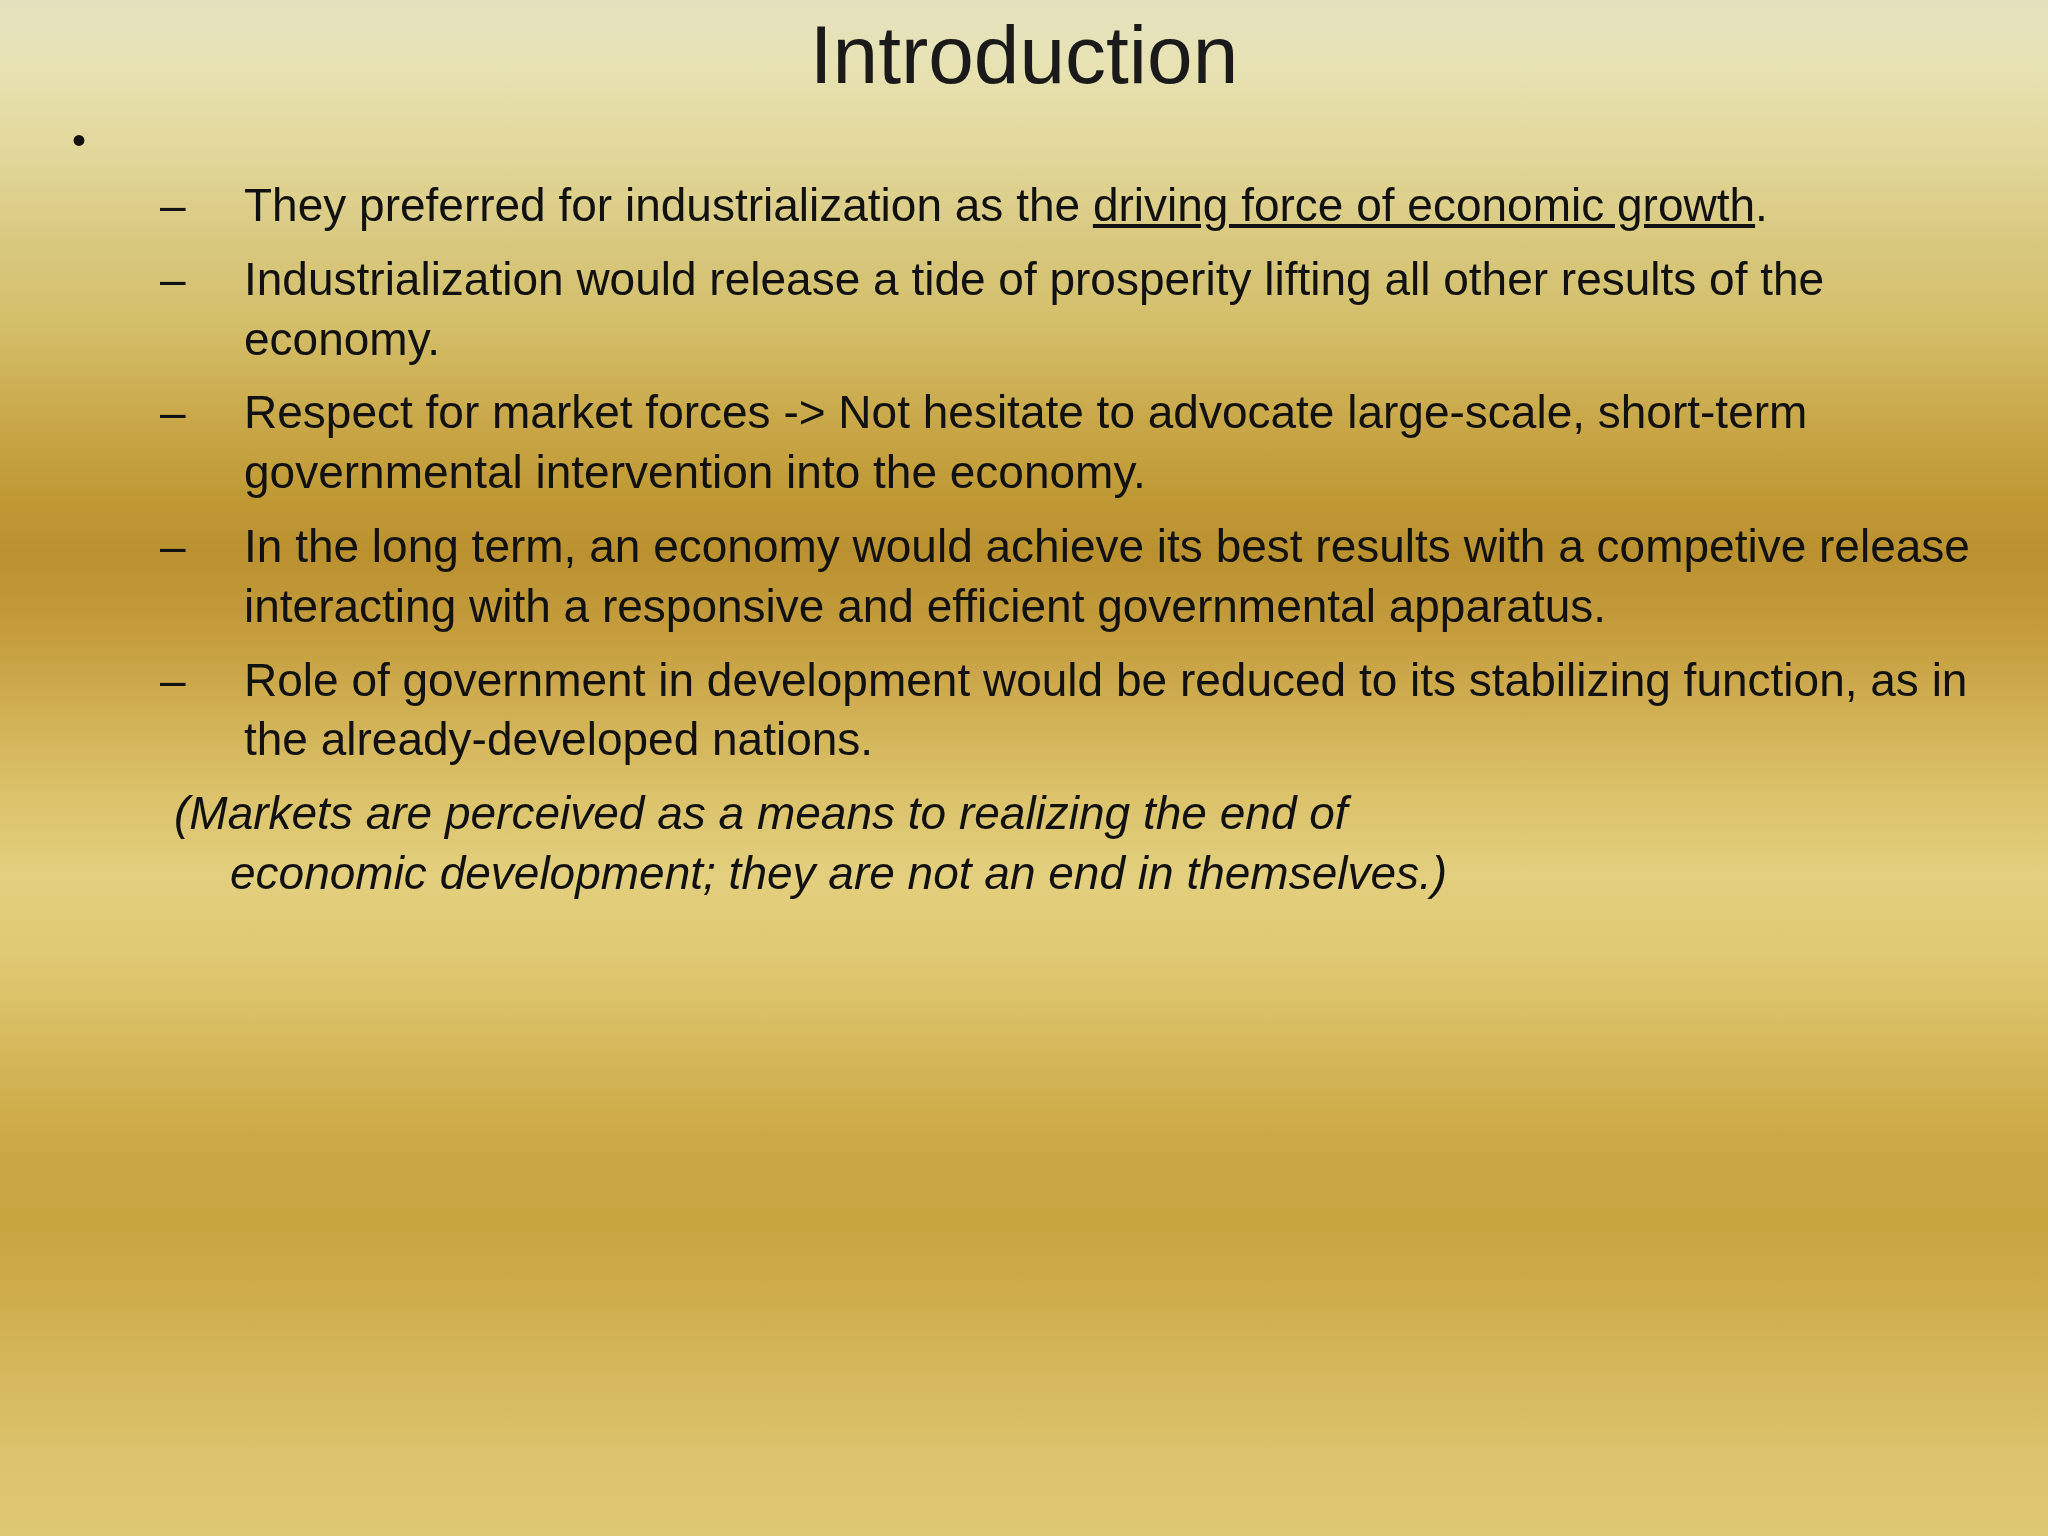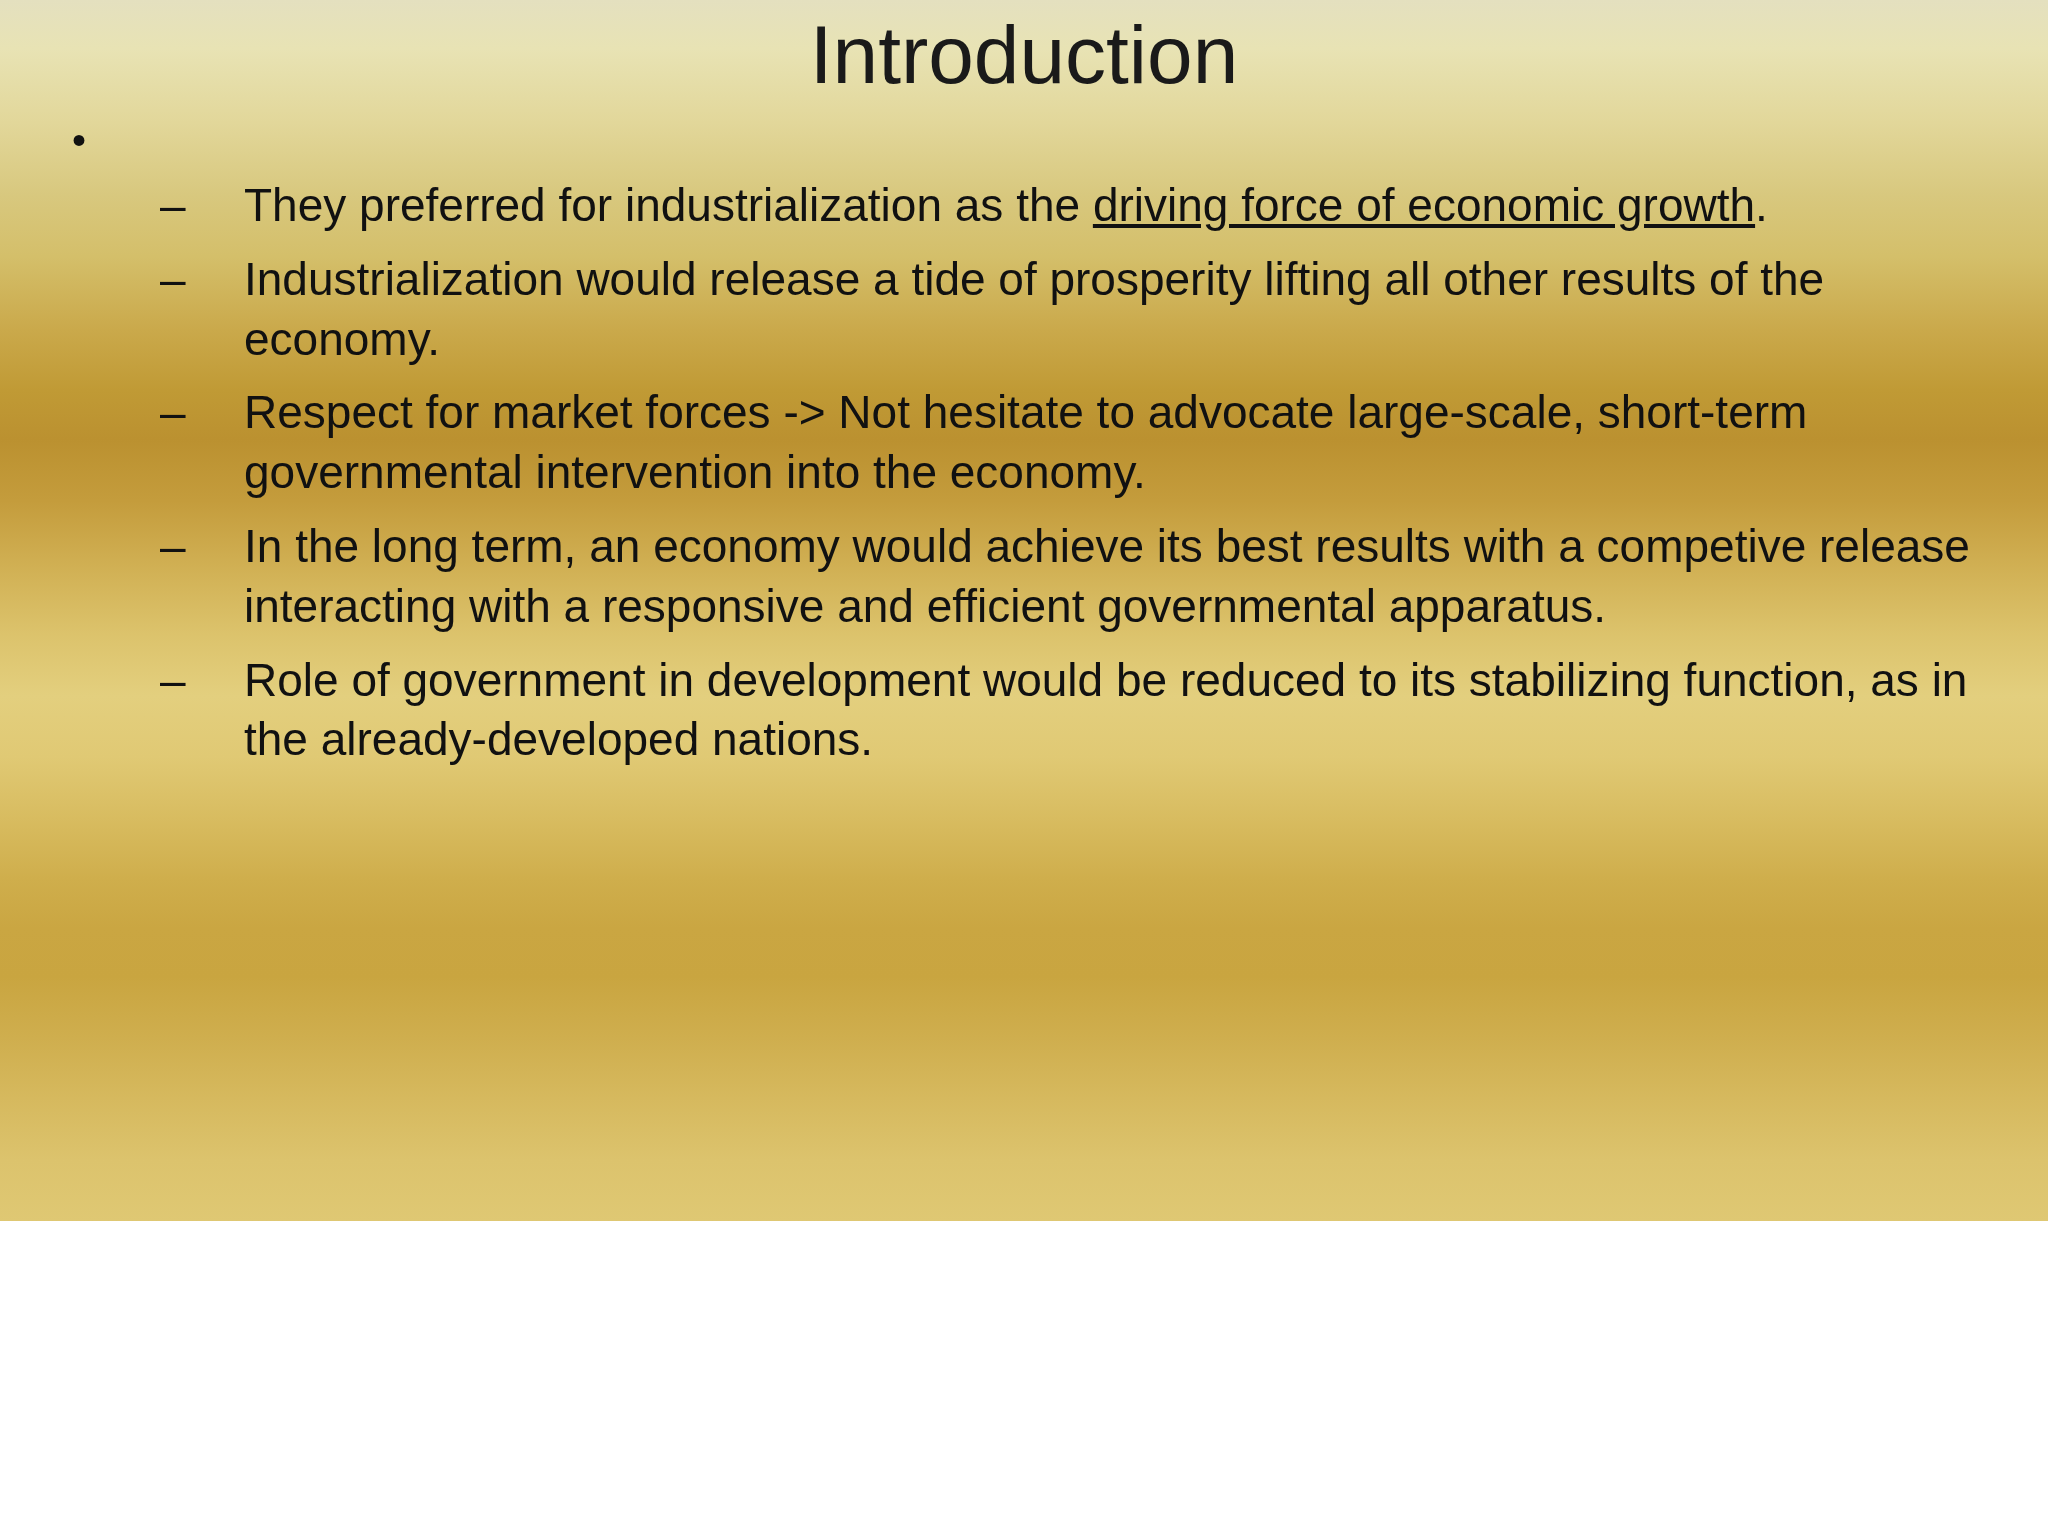--- a/index.html
+++ b/index.html
@@ -8,21 +8,21 @@
   }
   body {
     width: 2048px;
     height: 1536px;
     font-family: "Liberation Sans", sans-serif;
     overflow: hidden;
   }
   .slide {
     position: relative;
     width: 2048px;
-    height: 1221px;
+    height: 1536px;
     box-sizing: border-box;
     background:
       linear-gradient(180deg,
         #e4e0bf 0%,
         #e8e3b4 4%,
         #e2d79a 10%,
         #d8c87e 16%,
         #d4bf6a 21%,
         #caa94b 27%,
         #c09a35 32%,
@@ -135,16 +135,20 @@
       <div class="lvl2">
         <span class="dash">–</span>
         <span class="txt">In the long term, an economy would achieve its best results with a competive release interacting with a responsive and efficient governmental apparatus.</span>
       </div>
 
       <div class="lvl2">
         <span class="dash">–</span>
         <span class="txt">Role of government in development would be reduced to its stabilizing function, as in the already-developed nations.</span>
       </div>
 
+      <div class="note">
+        <span>(Markets are perceived as a means to realizing the end of</span>
+        <span class="cont">economic development; they are not an end in themselves.)</span>
+      </div>
 
     </div>
   </div>
 </div>
 
 </body></html>

